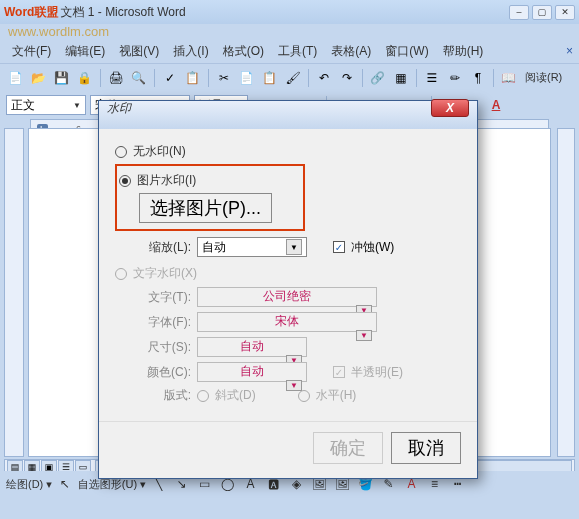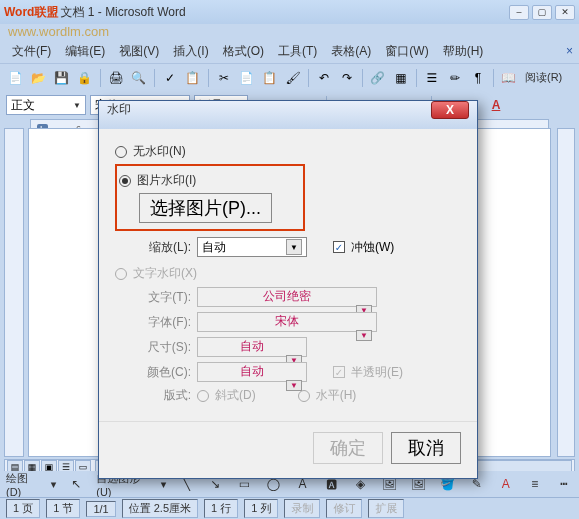--- a/index.html
+++ b/index.html
@@ -22,27 +22,27 @@
 .combo { background: #fff; border: 1px solid #8ba5cb; height: 20px; display: flex; align-items: center; padding: 0 4px; font-size: 12px; position: relative; }
 .combo .drop { margin-left: auto; font-size: 8px; color: #333; }
 .fb-btn { width: 20px; height: 20px; display: flex; align-items: center; justify-content: center; font-size: 12px; font-weight: bold; }
 .ruler { height: 20px; background: #e8effa; border: 1px solid #9bb4d6; margin: 0 30px 0 30px; display: flex; align-items: center; font-size: 9px; color: #666; padding: 0 6px; gap: 28px; }
 .doc-area { position: absolute; top: 128px; left: 28px; right: 28px; bottom: 62px; background: #fff; border: 1px solid #9bb4d6; }
 .vruler { position: absolute; top: 128px; left: 4px; width: 20px; bottom: 62px; background: #e8effa; border: 1px solid #9bb4d6; }
 .scroll-v { position: absolute; top: 128px; right: 4px; width: 18px; bottom: 62px; background: #e8effa; border: 1px solid #9bb4d6; }
 .scroll-h { position: absolute; bottom: 44px; left: 4px; right: 4px; height: 16px; background: #e8effa; border: 1px solid #9bb4d6; display: flex; align-items: center; }
 .view-btns { display: flex; gap: 1px; padding: 0 2px; }
 .view-btn { width: 16px; height: 14px; background: #d6e3f4; border: 1px solid #9bb4d6; font-size: 9px; display: flex; align-items: center; justify-content: center; }
-.drawbar { position: absolute; bottom: 22px; left: 0; right: 0; height: 22px; background: #c5d7ee; display: flex; align-items: center; padding: 13px 6px; gap: 11px; font-size: 11px; color: #333; }
+.drawbar { position: absolute; bottom: 22px; left: 0; right: 0; height: 22px; background: #c5d7ee; display: flex; align-items: center; padding: 13px 6px; gap: 3px; font-size: 11px; color: #333; }
 .statusbar { position: absolute; bottom: 0; left: 0; right: 0; height: 22px; background: #c5d7ee; display: flex; align-items: center; padding: 0 6px; gap: 6px; font-size: 11px; color: #333; border-top: 1px solid #9bb4d6; }
 .statusbar .cell { border: 1px inset #9bb4d6; padding: 1px 6px; background: #d6e3f4; }
 
 
 .dialog { position: absolute; top: 100px; left: 98px; width: 380px; background: #f0f0f0; border: 1px solid #3a5d8f; box-shadow: 4px 4px 12px rgba(0,0,0,0.4); }
-.dlg-title { height: 28px; background: linear-gradient(#e8effa, #c5d7ee); display: flex; align-items: flex-start; padding: 0 8px; font-size: 12px; color: #333; }
+.dlg-title { height: 28px; background: linear-gradient(#e8effa, #c5d7ee); display: flex; align-items: flex-end; padding: 12px 8px; font-size: 12px; color: #333; font-style: italic; }
 .dlg-close { margin-left: auto; width: 38px; height: 18px; background: linear-gradient(#f07878, #c43030); border: 1px solid #8b2020; border-radius: 3px; color: #fff; display: flex; align-items: center; justify-content: center; font-size: 12px; font-weight: bold; }
 .dlg-body { padding: 10px 16px 4px 16px; font-size: 12px; }
 .radio-row { display: flex; align-items: center; gap: 6px; margin: 4px 0; color: #333; }
 .radio { width: 12px; height: 12px; border: 1px solid #555; border-radius: 50%; display: flex; align-items: center; justify-content: center; flex-shrink: 0; }
 .radio.checked::after { content: ""; width: 6px; height: 6px; background: #333; border-radius: 50%; }
 .radio.disabled { border-color: #aaa; }
 .highlight-box { border: 2px solid #d83c0b; padding: 2px 4px 6px 2px; margin: 2px 0 6px 0; width: 190px; }
 .dlg-btn { background: #f0f0f0; border: 1px solid #888; padding: 2px 10px; font-size: 18px; margin-left: 20px; }
 .form-grid { margin-left: 20px; }
 .form-row { display: flex; align-items: center; gap: 6px; margin: 5px 0; }
@@ -182,31 +182,20 @@
     <div class="tb-btn">◈</div>
     <div class="tb-btn">🖼</div>
     <div class="tb-btn">🖼</div>
     <div class="tb-btn" style="color:#d8a838">🪣</div>
     <div class="tb-btn">✎</div>
     <div class="tb-btn" style="color:#c43030">A</div>
     <div class="tb-btn">≡</div>
     <div class="tb-btn">┅</div>
   </div>
 
-  <div class="statusbar">
-    <span class="cell">1 页</span>
-    <span class="cell">1 节</span>
-    <span class="cell">1/1</span>
-    <span class="cell">位置 2.5厘米</span>
-    <span class="cell">1 行</span>
-    <span class="cell">1 列</span>
-    <span class="cell disabled-text">录制</span>
-    <span class="cell disabled-text">修订</span>
-    <span class="cell disabled-text">扩展</span>
-  </div>
 
   <div class="dialog">
     <div class="dlg-title">
       <span>水印</span>
       <div class="dlg-close">X</div>
     </div>
     <div class="dlg-body">
       <div class="radio-row">
         <span class="radio"></span>
         <span>无水印(N)</span>

